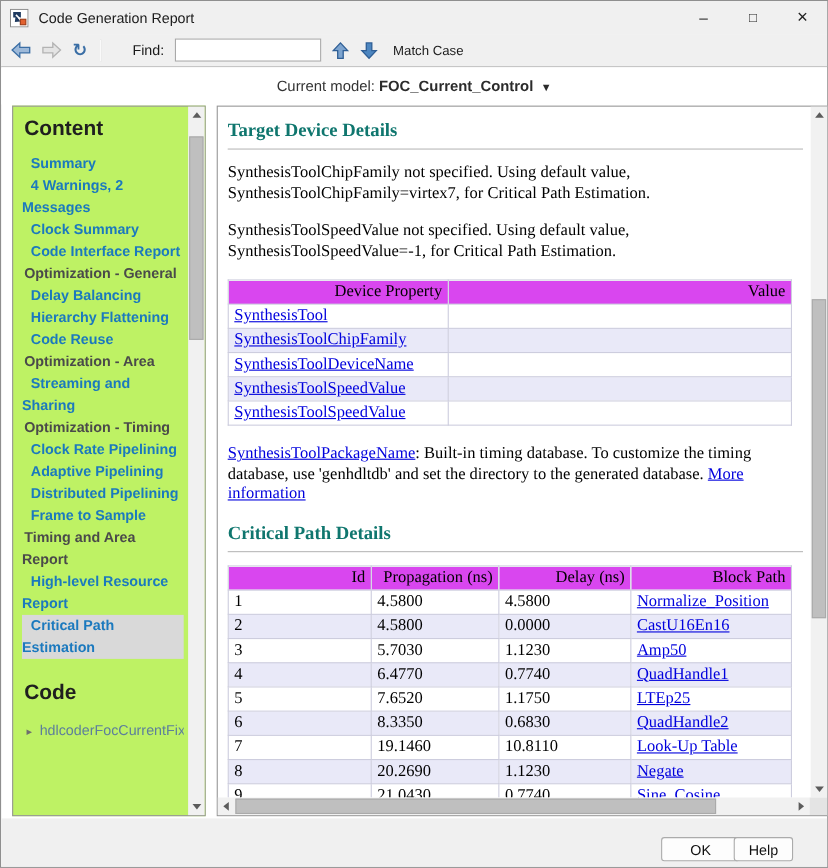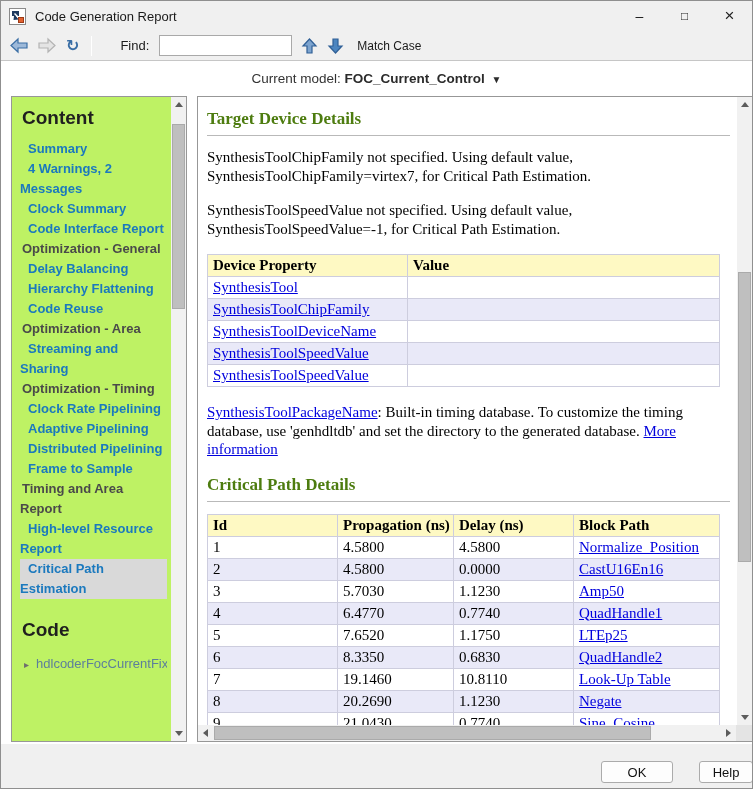--- a/index.html
+++ b/index.html
@@ -78,40 +78,40 @@
   .hsb-btn.left { left:0; } .hsb-btn.right { right:0; }
   .sb-thumb-h { position:absolute; top:1px; bottom:1px; background:#bfbfbf; border:1px solid #aaaaaa; }
   .sb-corner { position:absolute; right:0; bottom:0; width:16px; height:16px; background:#e4e4e4; }
 
   
   .main-panel { position:absolute; left:196px; top:95px; width:556px; height:646px;
                 background:#ffffff; border:1px solid #979797; }
   .main-view { position:absolute; left:0; top:0; right:16px; bottom:16px; overflow:hidden;
                padding:8px 6px 0 9px;
                font-family:"Liberation Serif","DejaVu Serif",serif; color:#000; }
-  .report-h2 { color:#4d7c0f; font-size:17px; line-height:20px; font-weight:bold; margin:4px 0 6px 0; }
+  .report-h2 { color:#0f766e; font-size:17px; line-height:20px; font-weight:bold; margin:4px 0 6px 0; }
   .report-hr { border:none; border-top:1px solid #b9b9b9; margin:0 0 12px 0; }
   .report-p { font-size:15px; line-height:18.5px; margin:0 0 16px 0; max-width:514px; }
   .serif-link { color:#0000dd; text-decoration:underline; cursor:pointer; }
 
   table.report { border-collapse:collapse; table-layout:fixed; width:512px;
                  border:1px solid #3f3f3f; margin:0 0 16px 0; }
-  table.report th { background:#fef9c3; font-weight:bold; text-align:left; }
+  table.report th { background:#d946ef; font-weight:normal; text-align:right; }
   table.report th, table.report td { border:1px solid #cdcdde; font-size:15px;
                  line-height:17px; padding:2px 5px; overflow:hidden; white-space:nowrap; }
   table.report tr.alt td { background:#e9e9f8; }
 
   
   .footer { position:absolute; left:0; bottom:0; width:100%; height:44px; background:#f0f0f0; }
   .dlg-btn { position:absolute; top:17px; height:22px; background:#fdfdfd;
              border:1px solid #ababab; border-radius:3px; font-size:13px;
              font-family:"Liberation Sans",sans-serif; color:#111;
              display:flex; align-items:center; justify-content:center; cursor:pointer; }
   .dlg-btn.ok { left:600px; width:72px; }
-  .dlg-btn.help { left:698px; width:54px; }
+  .dlg-btn.help { left:666px; width:54px; }
 </style>
 </head>
 <body>
 
 <div class="window">
 
   <div class="titlebar">
     <svg class="app-icon" viewBox="0 0 17 17">
       <rect x="0.5" y="0.5" width="16" height="16" fill="#ffffff" stroke="#8a8a8a"></rect>
       <path d="M3 3 h7 v5 h-3 l2.5 3.5 -5 0.5 0.5 -4 h-2 z" fill="#1f3a5f"></path>

